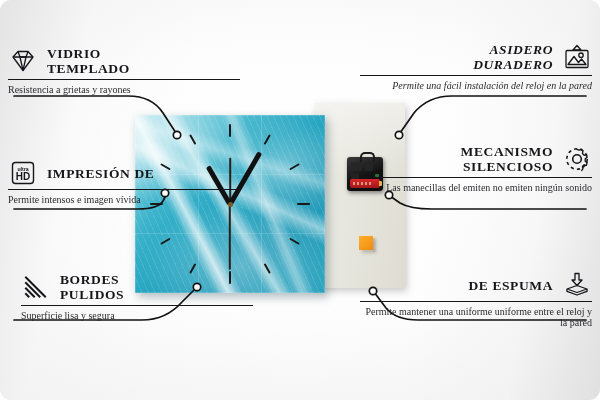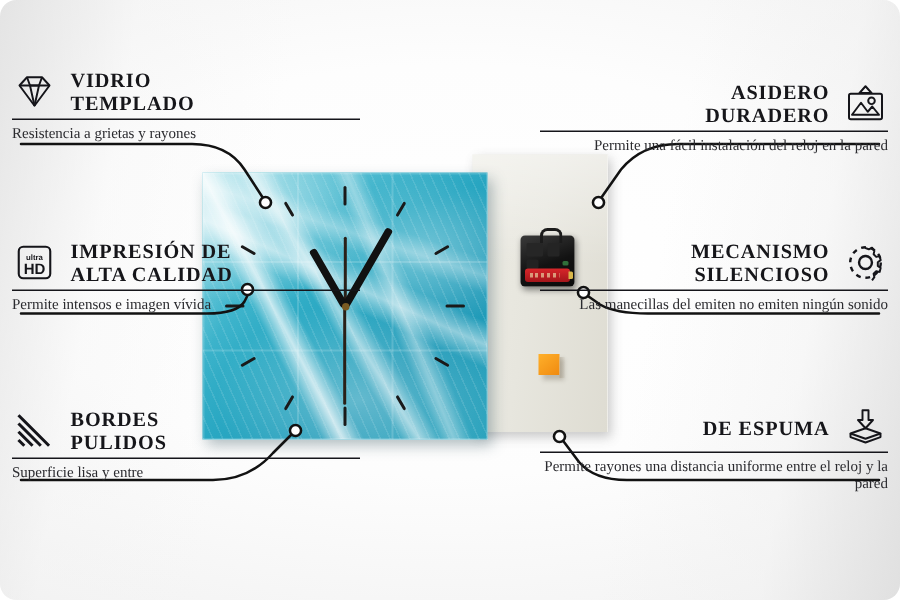--- a/index.html
+++ b/index.html
@@ -122,23 +122,23 @@
   .ico{width:30px;height:26px;flex:0 0 30px;display:block;}
   .ico svg{display:block;width:30px;height:26px;}
 
   .c-rule{height:0;border-top:1.3px solid #15151a;margin-top:3px;}
   .c-sub{font-family:"Liberation Serif", serif;font-size:10px;line-height:11.4px;
     color:#2b2b2f;margin-top:4px;}
 
   
   .p-tl{top:46px;}
   .p-ml{top:160px;}
-  .p-bl{top:272px;}
-  .p-tr{top:54px;}
-  .p-mr{top:160px;}
+  .p-bl{top:272px;margin-left:13px;}
+  .p-tr{top:42px;font-style:italic;}
+  .p-mr{top:144px;}
   .p-br{top:272px;}
 </style>
 </head>
 <body>
 
 <div id="stage">
 
   <div class="bg-base"></div>
   <div class="bg-sheen"></div>
   <div class="bg-vig"></div>
@@ -242,21 +242,20 @@
     <div class="c-head">
       <span class="ico">
         <svg viewBox="0 0 30 26">
           <rect x="4.5" y="2.5" width="21" height="21" rx="3" fill="none" stroke="#15151a" stroke-width="1.4"></rect>
           <text x="15" y="11.4" text-anchor="middle" font-family="Liberation Sans, sans-serif" font-size="5.2" font-weight="700" fill="#15151a">ultra</text>
           <text x="15" y="20.4" text-anchor="middle" font-family="Liberation Sans, sans-serif" font-size="10" font-weight="700" fill="#15151a">HD</text>
         </svg>
       </span>
       <span class="c-title">
         <span>IMPRESIÓN DE</span>
-        <span class="l2">ALTA CALIDAD</span>
       </span>
     </div>
     <div class="c-rule"></div>
     <div class="c-sub">Permite intensos e imagen vívida</div>
   </div>
 
   <div class="callout left p-bl">
     <div class="c-head">
       <span class="ico">
         <svg viewBox="0 0 30 26">
@@ -267,21 +266,21 @@
           <line x1="5" y1="20" x2="7.5" y2="22.5"></line>
         </g>
           </svg>
       </span>
       <span class="c-title">
         <span>BORDES</span>
         <span class="l2">PULIDOS</span>
       </span>
     </div>
     <div class="c-rule"></div>
-    <div class="c-sub">Superficie lisa y entre</div>
+    <div class="c-sub">Superficie lisa y segura</div>
   </div>
 
   <div class="callout right p-tr">
     <div class="c-head">
       <span class="ico">
         <svg viewBox="0 0 30 26">
             <g fill="none" stroke="#15151a" stroke-width="1.3" stroke-linejoin="round">
           <path d="M15,1.5 L11,6 H19 Z"></path>
           <rect x="4" y="6.5" width="22" height="17" rx="1.2"></rect>
           <path d="M6,20.5 L12,12.5 L16.5,18.5 L19.5,15 L24,20.5 Z"></path>
@@ -327,16 +326,16 @@
           <path d="M15,13.5 L25,17 L15,20.5 L5,17 Z"></path>
           <path d="M5,17 v2.4 L15,23 L25,19.4 V17"></path>
         </g>
           </svg>
       </span>
       <span class="c-title">
         <span class="l2">DE ESPUMA</span>
       </span>
     </div>
     <div class="c-rule"></div>
-    <div class="c-sub">Permite rayones una distancia uniforme entre el reloj y la pared</div>
+    <div class="c-sub">Permite mantener una uniforme uniforme entre el reloj y la pared</div>
   </div>
 
 </div>
 
 </body></html>

